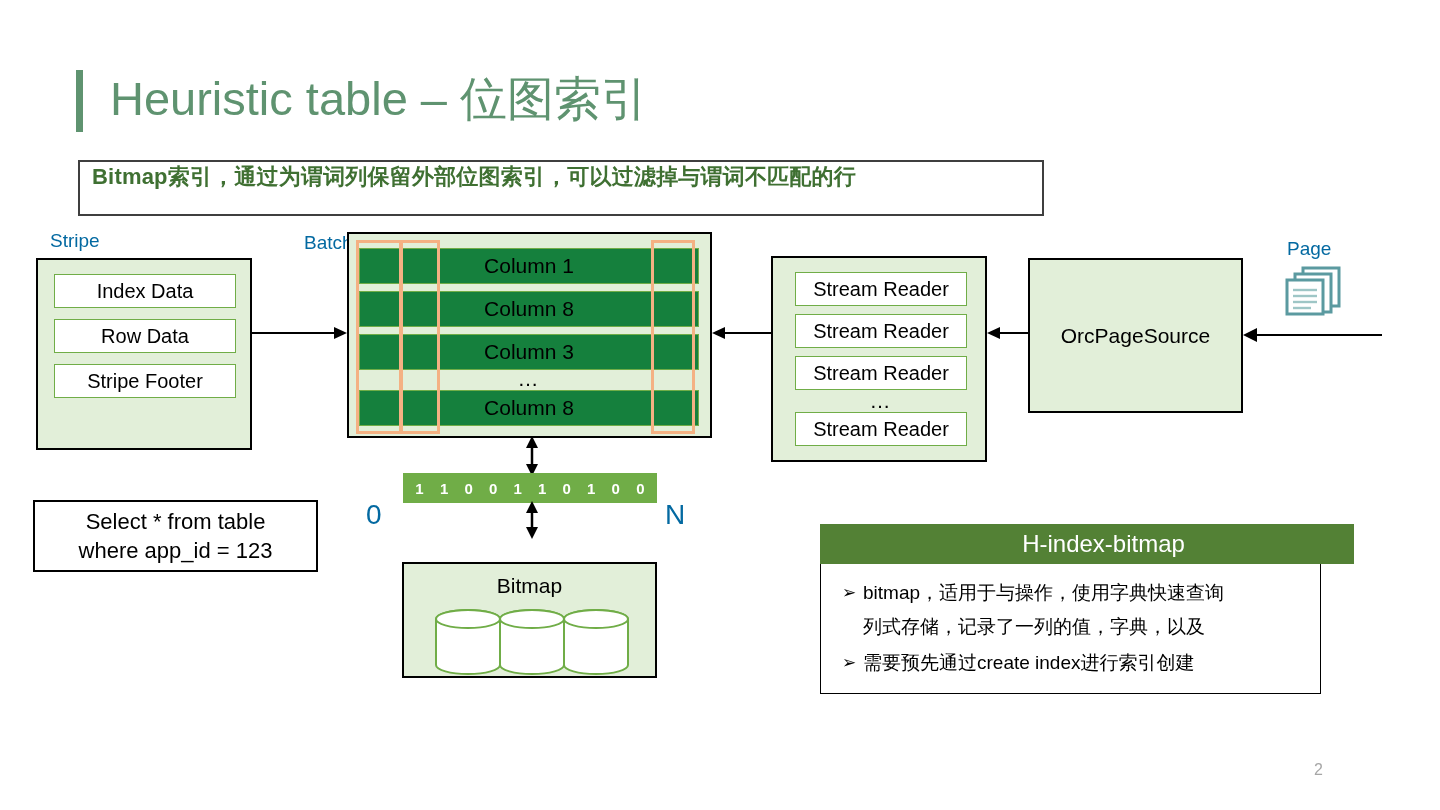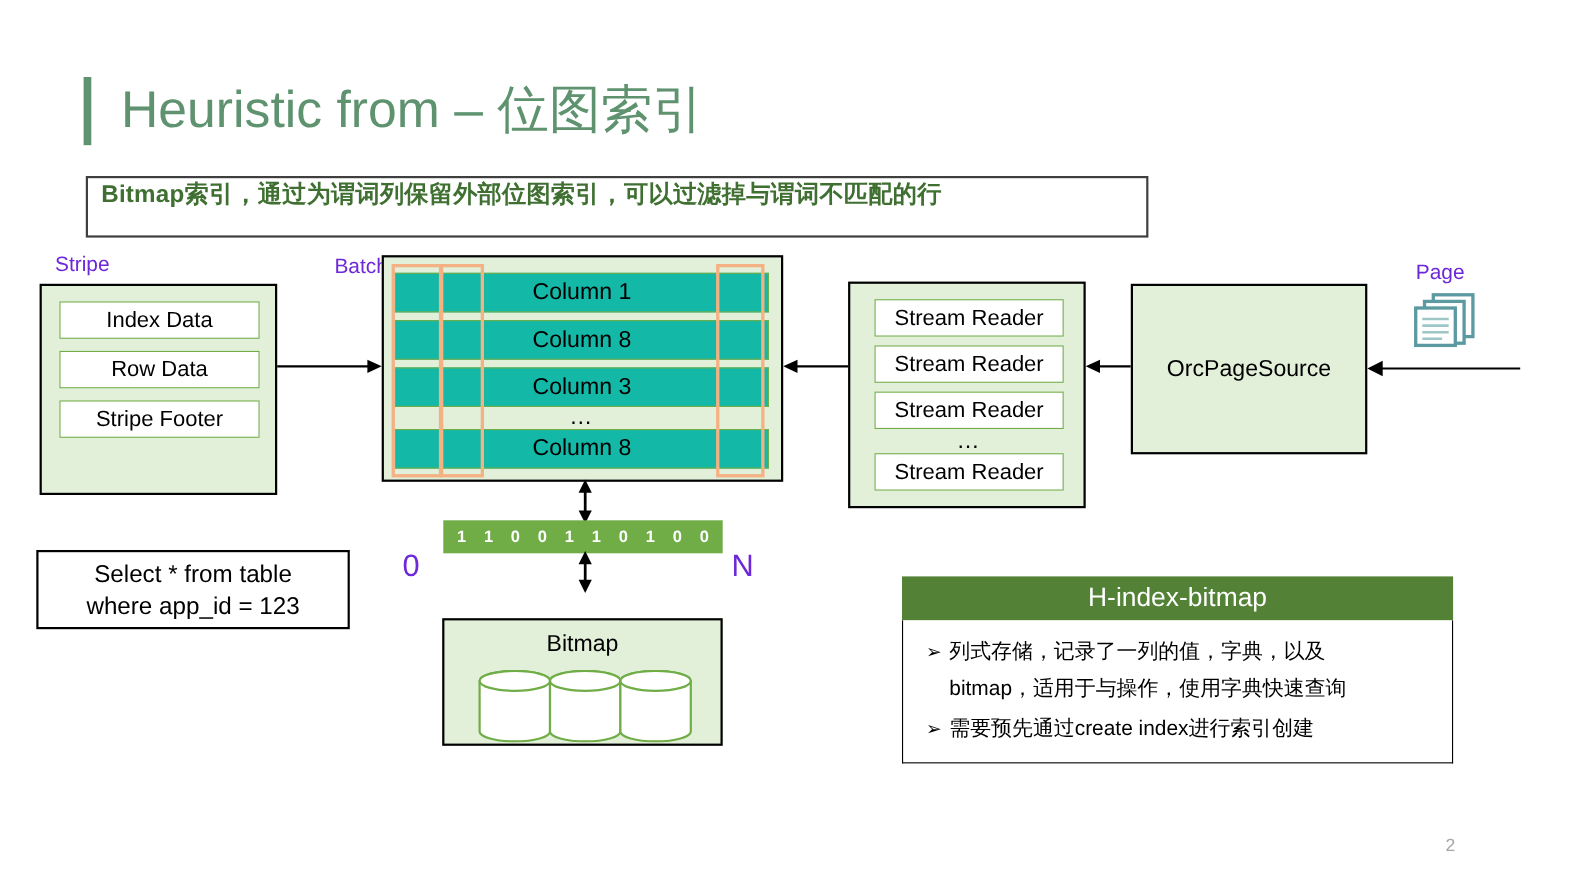--- a/index.html
+++ b/index.html
@@ -77,38 +77,38 @@
     box-sizing: border-box;
     display: flex;
     align-items: center;
     justify-content: center;
     font-size: 20px;
     color: #000;
   }
   .plain-label {
     position: absolute;
     font-size: 19px;
-    color: #6d28d9;
+    color: #0369a1;
     white-space: nowrap;
   }
 
   
   #stripe-box { left: 36px; top: 258px; width: 216px; height: 192px; }
   #stripe-label { left: 50px; top: 230px; }
   .stripe-item { left: 16px; width: 182px; height: 34px; }
 
   
   #batch-label { left: 304px; top: 232px; }
   #batch-box { left: 347px; top: 232px; width: 365px; height: 206px; }
   .col-row {
     position: absolute;
     left: 10px;
     width: 340px;
     height: 36px;
-    background: #14b8a6;
+    background: #15803d;
     border: 1.5px solid #70ad47;
     box-sizing: border-box;
     display: flex;
     align-items: center;
     justify-content: center;
     font-size: 21px;
   }
   .col-ellipsis {
     position: absolute;
     left: 10px;
@@ -188,20 +188,21 @@
   }
   #cylinders { position: absolute; left: 30px; top: 45px; }
 
   
   #hindex-panel { position: absolute; left: 820px; top: 524px; width: 501px; height: 170px; }
   #hindex-header {
     position: absolute; left: 0; top: 0; width: 100%; height: 40px;
     background: #538135; color: #ffffff;
     display: flex; align-items: center; justify-content: center;
     font-size: 24px;
+    padding-left: 33px;
   }
   #hindex-body {
     position: absolute; left: 0; top: 40px; width: 100%; height: 130px;
     border: 1.5px solid #000; border-top: none; background: #fff;
     box-sizing: border-box;
     padding: 12px 14px 0 14px;
   }
   .bullet-row { display: flex; align-items: flex-start; margin-bottom: 2px; }
   .bullet-mark {
     width: 28px; flex: 0 0 28px; text-align: center;
@@ -214,21 +215,21 @@
     position: absolute; left: 1314px; top: 761px;
     font-size: 16px; color: #a6a6a6;
   }
 </style>
 </head>
 <body>
 
 <div class="slide">
 
   <div class="title-accent"></div>
-  <div class="title-text">Heuristic from – 位图索引</div>
+  <div class="title-text">Heuristic table – 位图索引</div>
 
   <div class="banner">
     <span class="banner-text">Bitmap索引，通过为谓词列保留外部位图索引，可以过滤掉与谓词不匹配的行</span>
   </div>
 
   <div class="plain-label" id="stripe-label">Stripe</div>
   <div class="outer-box" id="stripe-box">
     <div class="inner-box stripe-item" style="top:14px">Index Data</div>
     <div class="inner-box stripe-item" style="top:59px">Row Data</div>
     <div class="inner-box stripe-item" style="top:104px">Stripe Footer</div>
@@ -333,22 +334,22 @@
       </g>
     </svg>
   </div>
 
   <div id="hindex-panel">
     <div id="hindex-header">H-index-bitmap</div>
     <div id="hindex-body">
       <div class="bullet-row">
         <div class="bullet-mark">➢</div>
         <div>
+          <div class="bullet-text">bitmap，适用于与操作，使用字典快速查询</div>
           <div class="bullet-text">列式存储，记录了一列的值，字典，以及</div>
-          <div class="bullet-text">bitmap，适用于与操作，使用字典快速查询</div>
         </div>
       </div>
       <div class="bullet-row">
         <div class="bullet-mark">➢</div>
         <div class="bullet-text">需要预先通过create index进行索引创建</div>
       </div>
     </div>
   </div>
 
   <div id="page-number">2</div>

